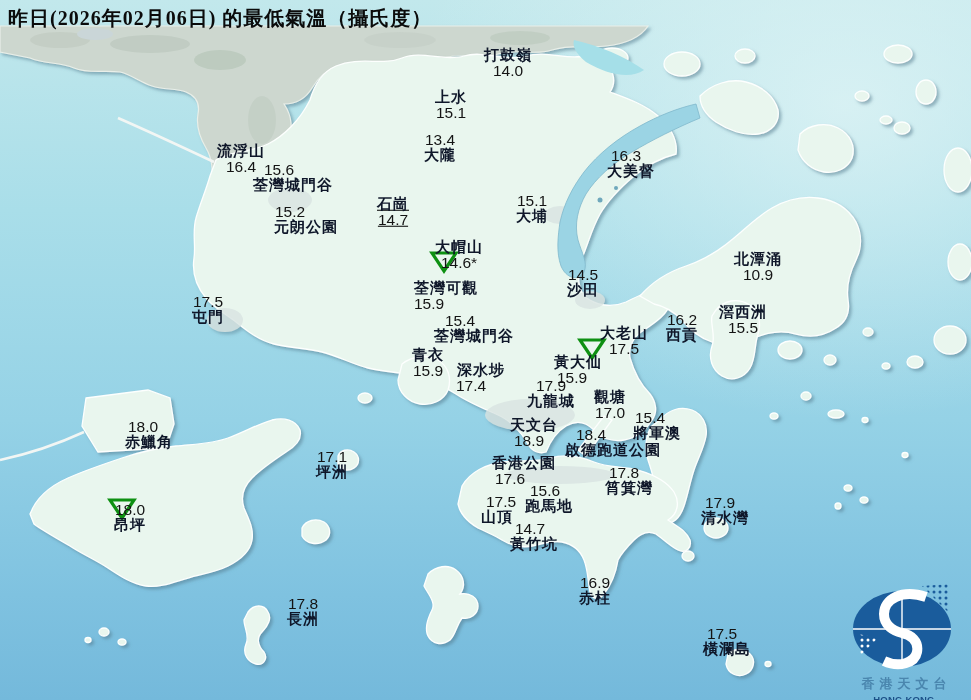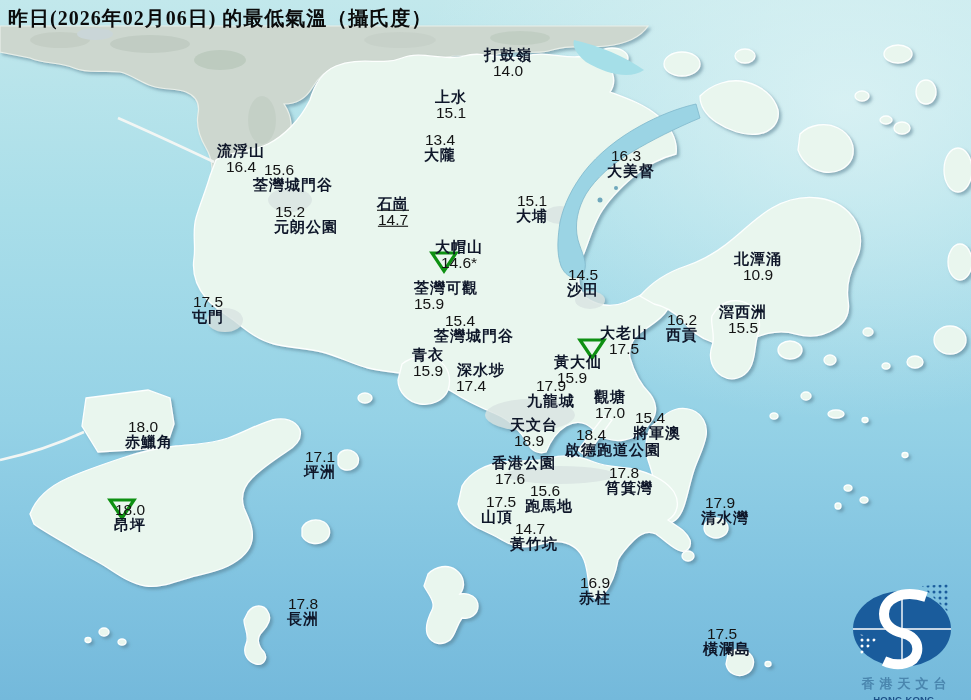--- a/index.html
+++ b/index.html
@@ -360,21 +360,21 @@
       <div class="station" style="left: 725px; top: 510px;">
       <div class="s-value" style="transform: translateX(-5px);">17.9</div>
         <div class="s-name">清水灣</div>
 
     </div>
       <div class="station" style="left: 149px; top: 434px;">
       <div class="s-value" style="transform: translateX(-6px);">18.0</div>
         <div class="s-name">赤鱲角</div>
 
     </div>
-      <div class="station" style="left: 320px; top: 464px;">
+      <div class="station" style="left: 332px; top: 464px;">
       <div class="s-value">17.1</div>
         <div class="s-name">坪洲</div>
 
     </div>
       <div class="station" style="left: 130px; top: 517px;">
       <div class="s-value">18.0</div>
         <div class="s-name">昂坪</div>
 
     </div>
       <svg class="marker" width="30" height="26" viewBox="0 0 30 26" style="left: 122px; top: 509px;">

